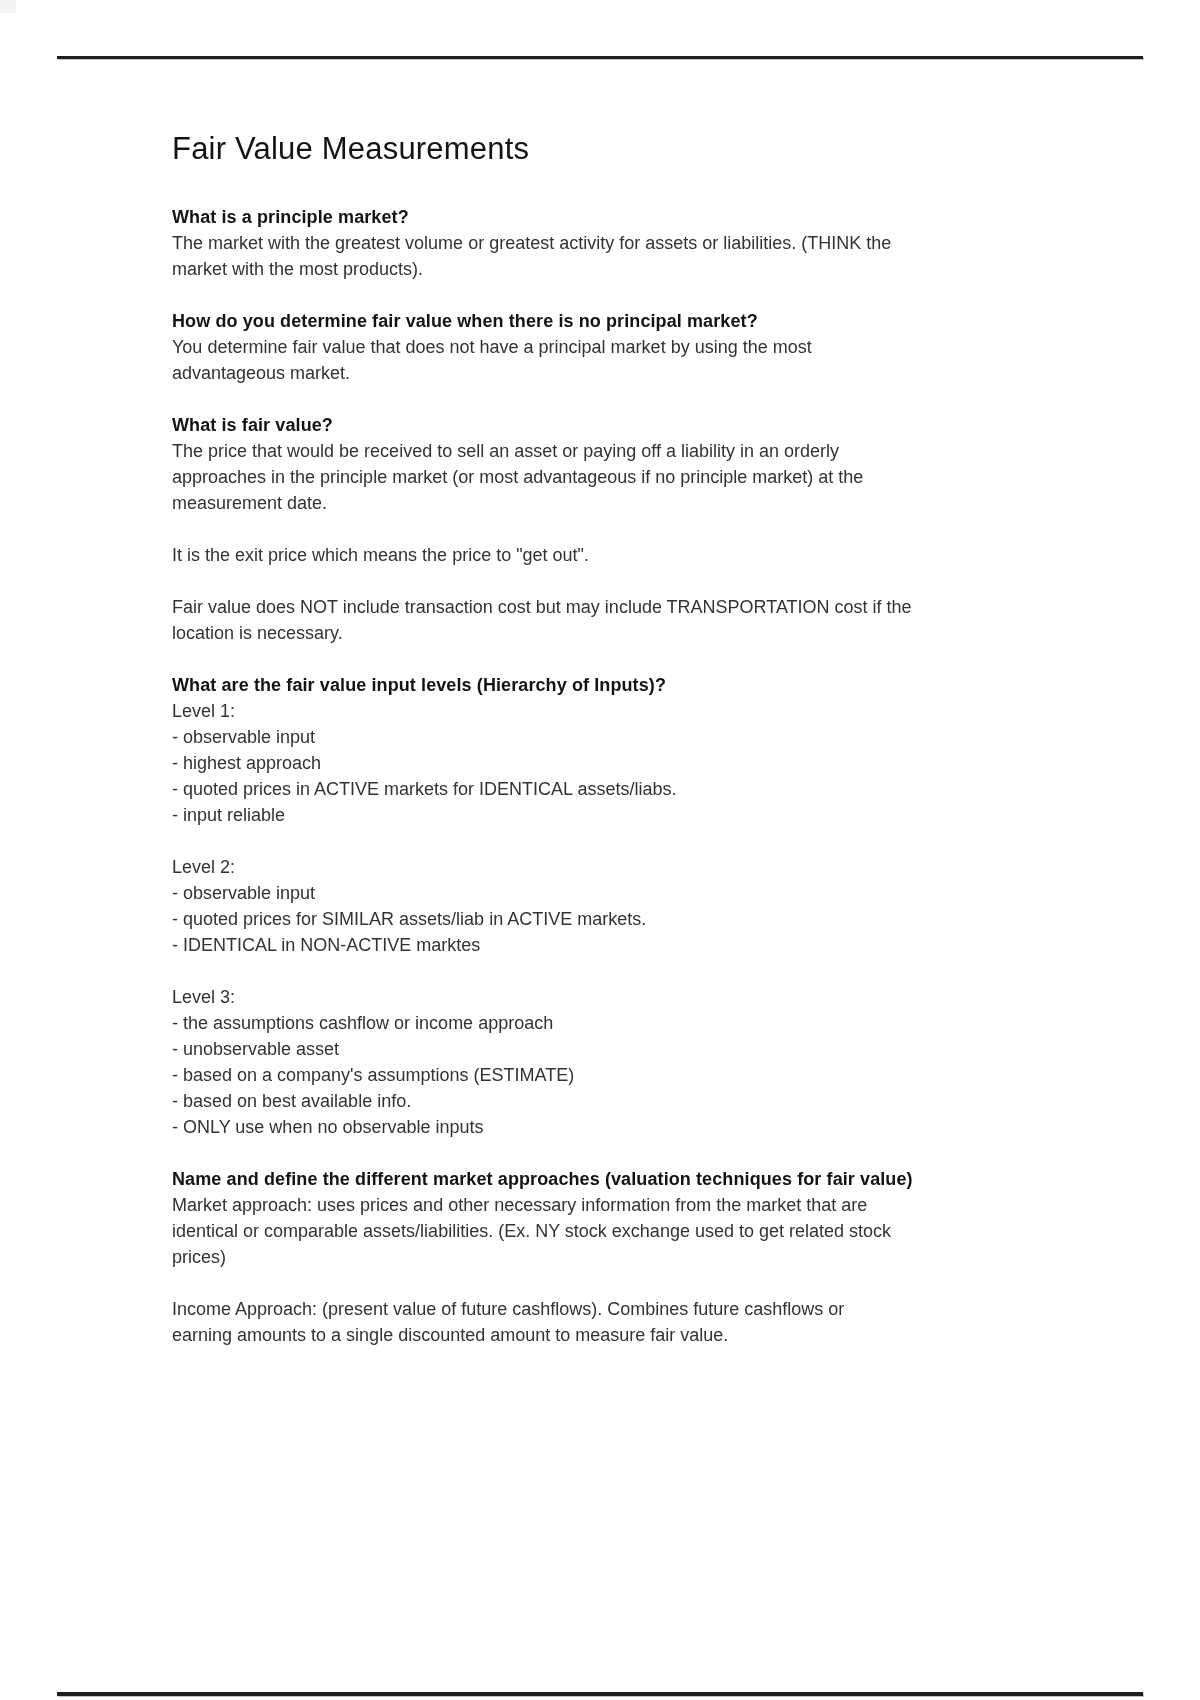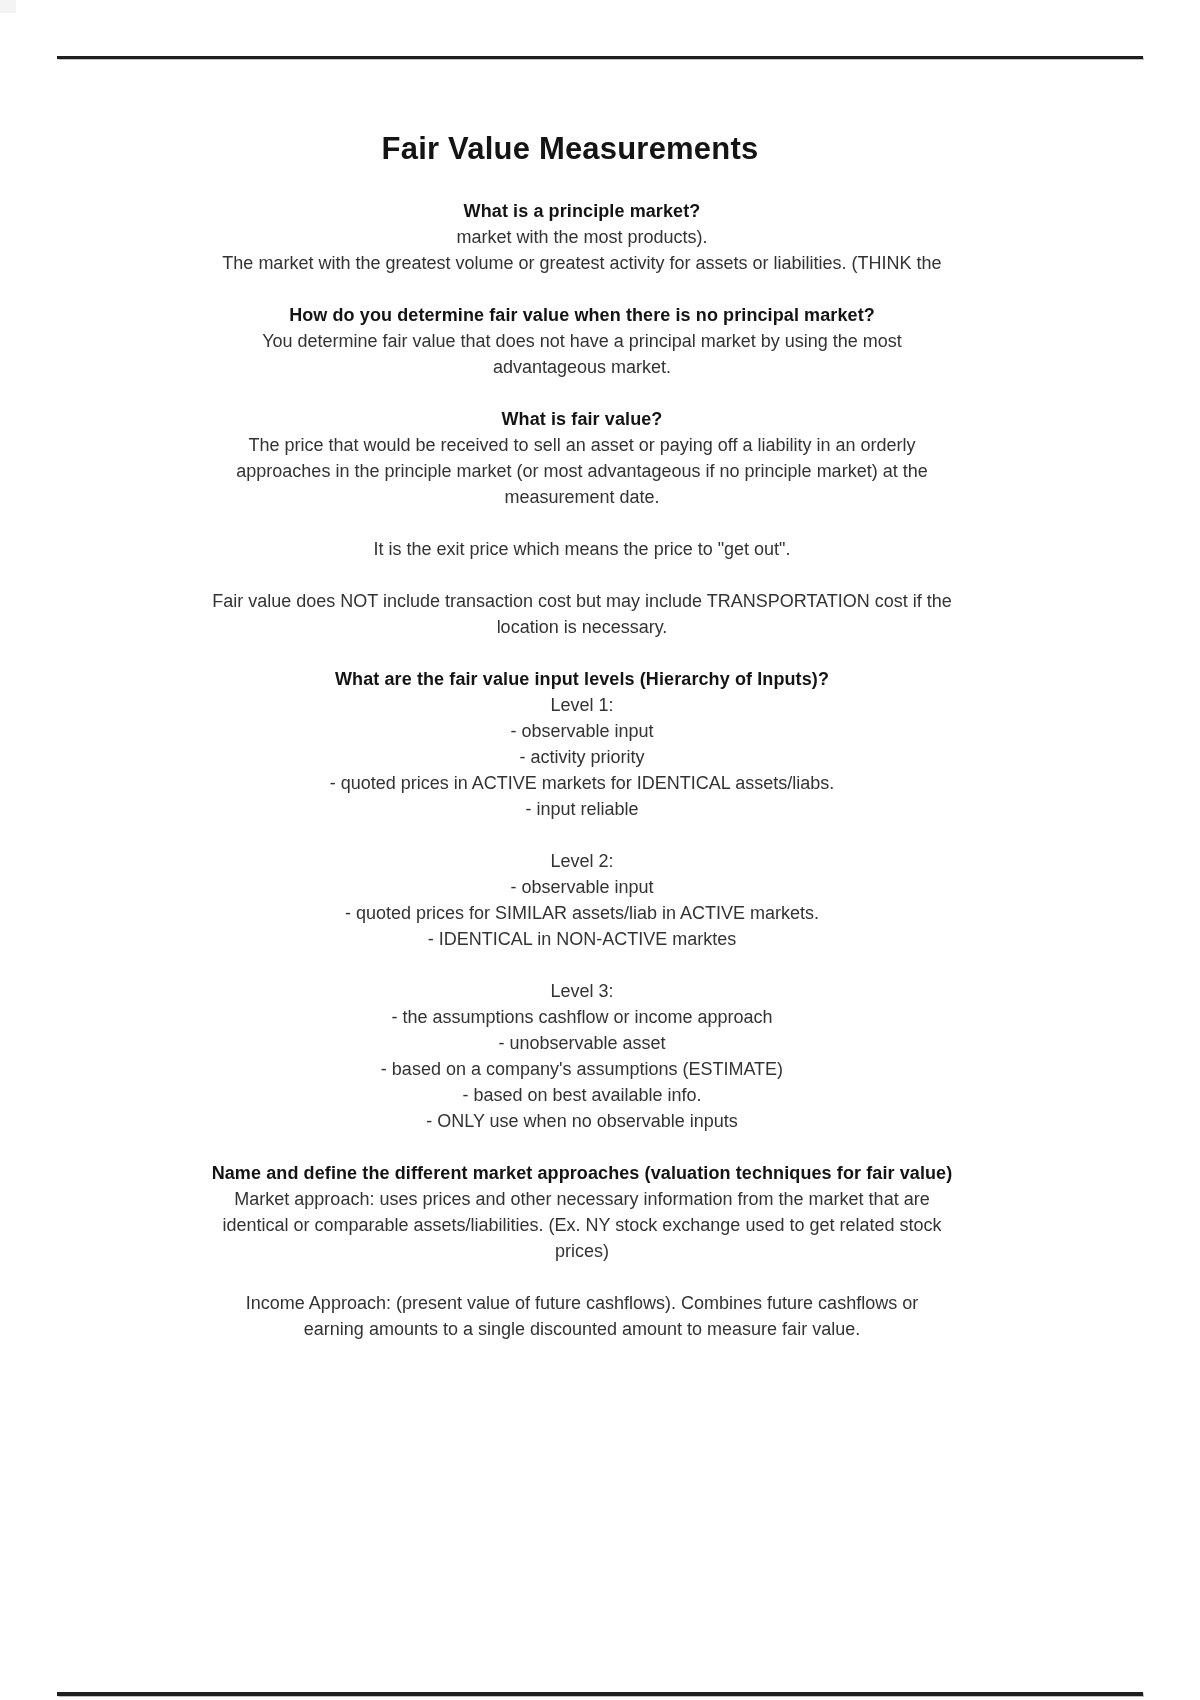--- a/index.html
+++ b/index.html
@@ -35,33 +35,31 @@
     left: 0; top: 0;
     width: 16px; height: 13px;
     background: #f4f4f4;
   }
   .title {
     position: absolute;
     left: 172px;
     top: 129px;
     width: 796px;
     margin: 0;
-    text-align: center;
     font-size: 31px;
     line-height: 40px;
-    font-weight: 700;
+    font-weight: 400;
     color: var(--heading);
     letter-spacing: 0.2px;
   }
   .content {
     position: absolute;
     left: 172px;
-    top: 198px;
+    top: 204px;
     width: 820px;
-    text-align: center;
   }
   .block { margin: 0 0 26px 0; }
   .block:last-child { margin-bottom: 12px; }
   .hline, .bline {
     height: 26px;
     line-height: 26px;
     font-size: 18px;
     white-space: pre;
   }
   .hline {
@@ -77,22 +75,22 @@
 </head>
 <body>
 
 <div class="page">
   <div class="corner-artifact"></div>
   <div class="rule top"></div>
   <h1 class="title">Fair Value Measurements</h1>
   <div class="content" id="content">
       <div class="block">
         <div class="hline">What is a principle market?</div>
+        <div class="bline">The market with the greatest volume or greatest activity for assets or liabilities. (THINK the</div>
         <div class="bline">market with the most products).</div>
-        <div class="bline">The market with the greatest volume or greatest activity for assets or liabilities. (THINK the</div>
       </div>
       <div class="block">
         <div class="hline">How do you determine fair value when there is no principal market?</div>
         <div class="bline">You determine fair value that does not have a principal market by using the most</div>
         <div class="bline">advantageous market.</div>
       </div>
       <div class="block">
         <div class="hline">What is fair value?</div>
         <div class="bline">The price that would be received to sell an asset or paying off a liability in an orderly</div>
         <div class="bline">approaches in the principle market (or most advantageous if no principle market) at the</div>
@@ -102,21 +100,21 @@
         <div class="bline">It is the exit price which means the price to "get out".</div>
       </div>
       <div class="block">
         <div class="bline">Fair value does NOT include transaction cost but may include TRANSPORTATION cost if the</div>
         <div class="bline">location is necessary.</div>
       </div>
       <div class="block">
         <div class="hline">What are the fair value input levels (Hierarchy of Inputs)?</div>
         <div class="bline">Level 1:</div>
         <div class="bline">- observable input</div>
-        <div class="bline">- activity priority</div>
+        <div class="bline">- highest approach</div>
         <div class="bline">- quoted prices in ACTIVE markets for IDENTICAL assets/liabs.</div>
         <div class="bline">- input reliable</div>
       </div>
       <div class="block">
         <div class="bline">Level 2:</div>
         <div class="bline">- observable input</div>
         <div class="bline">- quoted prices for SIMILAR assets/liab in ACTIVE markets.</div>
         <div class="bline">- IDENTICAL in NON-ACTIVE marktes</div>
       </div>
       <div class="block">

